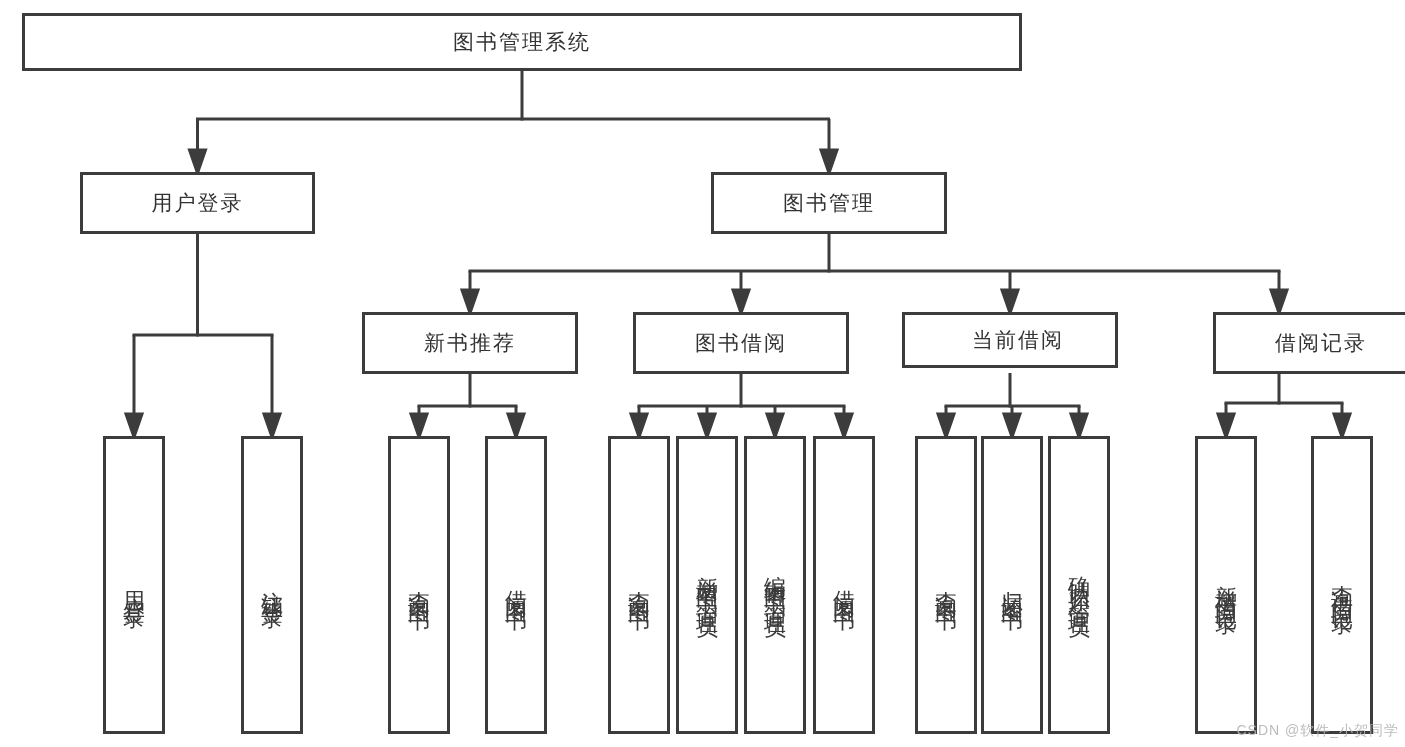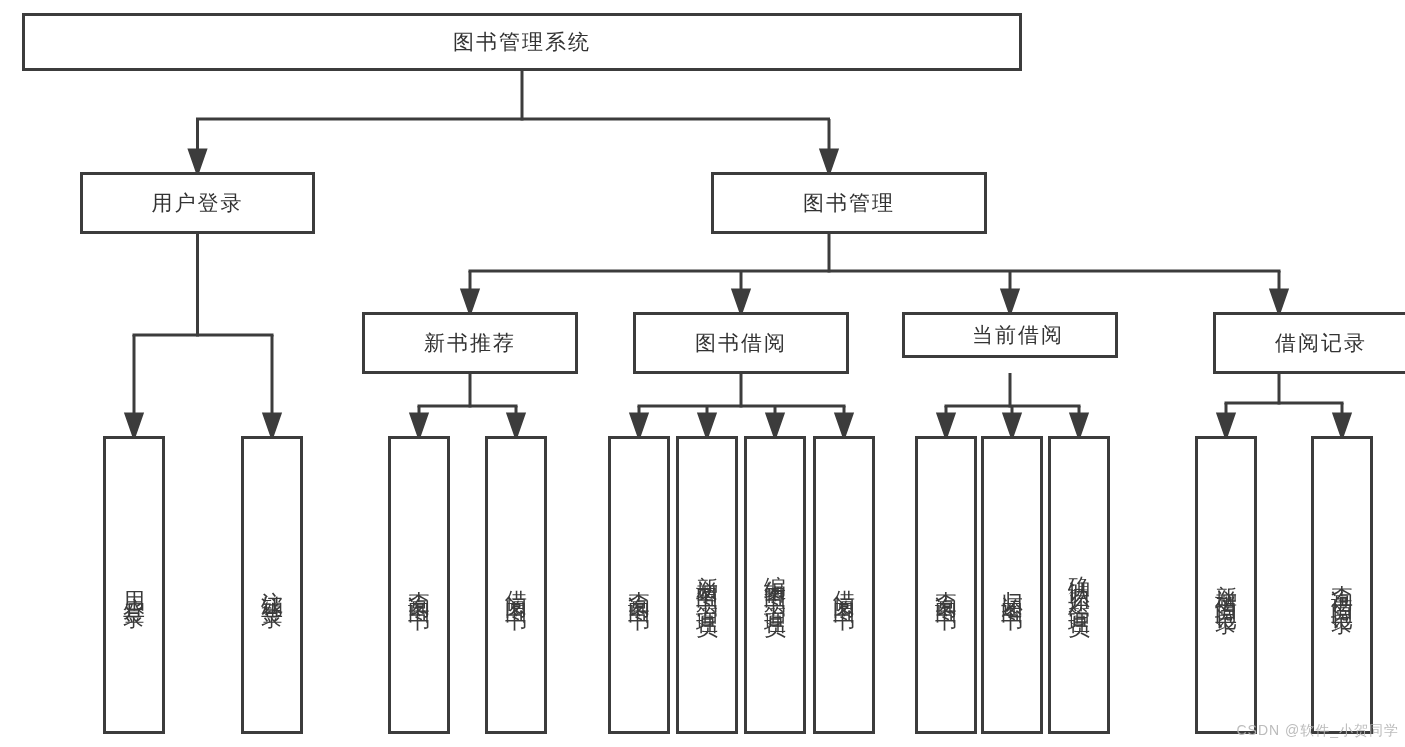--- a/index.html
+++ b/index.html
@@ -96,31 +96,31 @@
     </g>
   </svg>
 
   <div class="node" style="left:22px;top:13px;width:1000px;height:58px;">
     <span class="hlabel">图书管理系统</span>
   </div>
 
   <div class="node" style="left:80px;top:172px;width:235px;height:62px;">
     <span class="hlabel">用户登录</span>
   </div>
-  <div class="node" style="left:711px;top:172px;width:276px;height:62px;">
+  <div class="node" style="left:711px;top:172px;width:236px;height:62px;">
     <span class="hlabel">图书管理</span>
   </div>
 
   <div class="node" style="left:362px;top:312px;width:216px;height:62px;">
     <span class="hlabel">新书推荐</span>
   </div>
   <div class="node" style="left:633px;top:312px;width:216px;height:62px;">
     <span class="hlabel">图书借阅</span>
   </div>
-  <div class="node" style="left:902px;top:312px;width:216px;height:46px;padding-left:16px;">
+  <div class="node" style="left:902px;top:312px;width:216px;height:56px;padding-left:16px;">
     <span class="hlabel">当前借阅</span>
   </div>
   <div class="node" style="left:1171px;top:312px;width:216px;height:62px;margin-left:42px;">
     <span class="hlabel">借阅记录</span>
   </div>
 
   <div class="node leaf" style="left:103px;top:436px;width:62px;height:298px;">
     <span class="vlabel">用户登录</span>
   </div>
   <div class="node leaf" style="left:241px;top:436px;width:62px;height:298px;">

